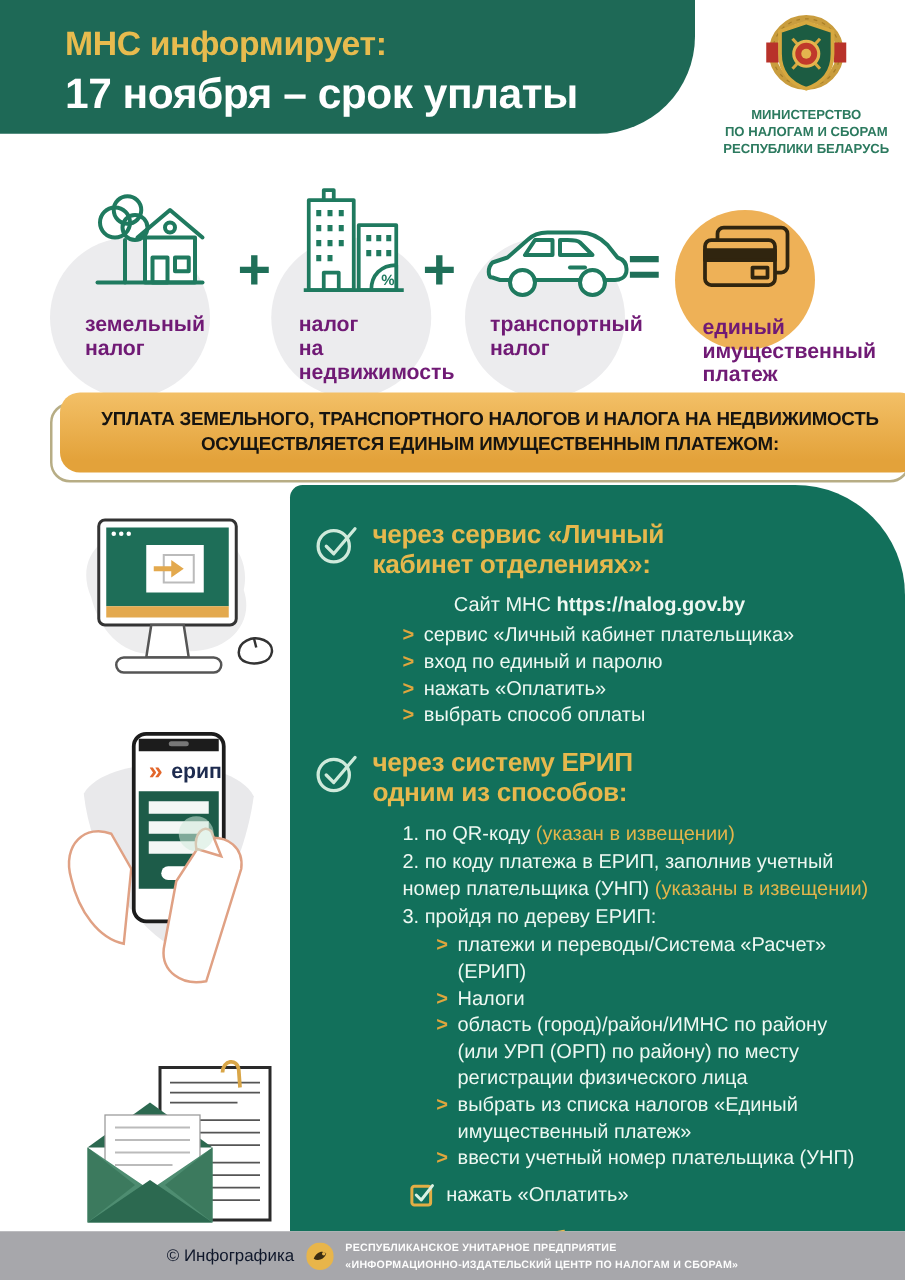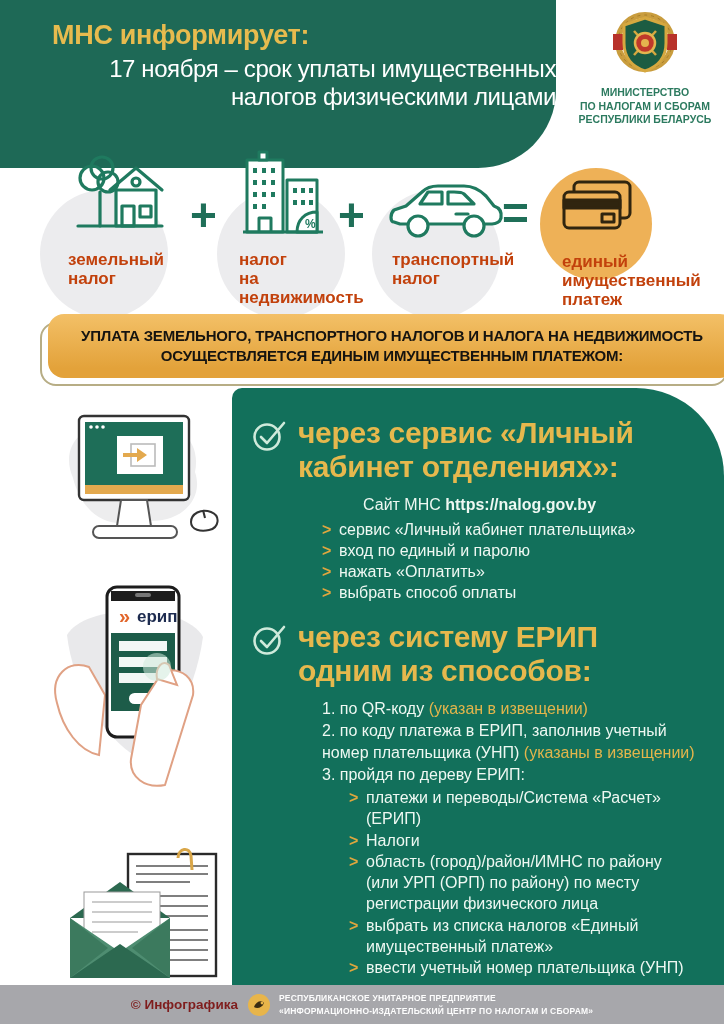--- a/index.html
+++ b/index.html
@@ -1,73 +1,73 @@
 <!DOCTYPE html>
 <html><head>
 <meta charset="utf-8">
 <style>
   * { margin:0; padding:0; box-sizing:border-box; }
   html,body { width:724px; height:1024px; }
   body { font-family:"Liberation Sans", sans-serif; background:#fff; position:relative; overflow:hidden; }
   .page { position:absolute; inset:0; width:724px; height:1024px; background:#fff; }
 
   
-  .header { position:absolute; left:0; top:0; width:556px; height:168px;
+  .header { position:absolute; left:0; top:0; width:556px; height:107px;
             background:#1e6956; border-bottom-right-radius:78px; padding:20px 0 0 52px; }
   .kicker { color:#e7bb4e; font-size:27px; font-weight:bold; letter-spacing:-0.3px; }
-  .title { color:#ffffff; font-size:24px; font-weight:normal; line-height:1.18; letter-spacing:-0.4px; margin-top:4px;text-align:right; }
+  .title { color:#ffffff; font-size:34px; font-weight:bold; line-height:1.18; letter-spacing:-0.4px; margin-top:4px; }
 
   .brand { position:absolute; left:572px; top:8px; width:146px; text-align:center; }
   .brand svg { display:block; margin:0 auto; }
   .ministry { margin-top:4px; color:#2c7a5f; font-size:10.5px; font-weight:bold; line-height:1.3; }
 
   
   .equation { position:absolute; left:0; top:148px; width:724px; height:160px; }
   .eq-item { position:absolute; }
   .eq-circle { position:absolute; border-radius:50%; background:#ececee; }
   .eq-gold { background:#eeb157; }
-  .eq-label { position:absolute; font-size:17px; font-weight:bold; color:#c2410c; line-height:1.12; }
+  .eq-label { position:absolute; font-size:17px; font-weight:bold; color:#701a75; line-height:1.12; }
   .op { position:absolute; color:#1f6f58; font-weight:bold; font-size:46px; }
 
   
   .banner-wrap { position:absolute; left:48px; top:314px; width:688px; height:64px; }
   .banner-outline { position:absolute; inset:0; transform:translate(-8px,8px);
                     border:2px solid #b7ad85; border-radius:16px; background:transparent; }
   .banner-fill { position:absolute; inset:0; border-radius:16px;
                  background:linear-gradient(180deg,#f3c067 0%, #e3a23a 85%);
                  display:flex; flex-direction:column; justify-content:center; text-align:center; }
   .banner-fill div { color:#161410; font-size:15px; font-weight:bold; line-height:1.35; letter-spacing:-0.2px; }
 
   
   .panel { position:absolute; left:232px; top:388px; width:492px; height:597px;
            background:#12705b; border-radius:10px 88px 0 0; padding:28px 18px 0 20px; color:#eef8f2; }
   .sec-head { display:flex; align-items:flex-start; margin-bottom:10px; }
   .sec-head svg { flex:0 0 auto; margin:3px 10px 0 0; }
-  .sec-title { color:#e6b84d; font-size:30px; font-weight:bold; line-height:1.14; letter-spacing:-0.3px; }
+  .sec-title { color:#e6b84d; font-size:21px; font-weight:bold; line-height:1.14; letter-spacing:-0.3px; }
   .sec-body { margin-left:70px; font-size:16px; line-height:1.33; }
   .site-line { margin-bottom:3px;margin-left:41px; }
   .site-url { font-weight:bold; }
   .b-row { display:flex; }
   .b-mark { color:#dfa63e; font-weight:bold; width:17px; flex:0 0 auto; }
   .num-item { margin-bottom:1px; }
   .gold { color:#e3b54b; }
   .tree { margin-left:27px; margin-top:2px; }
   .chk-row { display:flex; align-items:center; margin:8px 0 0 6px; }
   .chk-row svg { margin-right:9px; flex:0 0 auto; }
   .s2 { margin-top:16px; }
   .s3 { margin-top:14px; }
 
   
   .ill { position:absolute; }
 
   
   .footer { position:absolute; left:0; top:985px; width:724px; height:39px; background:#a7a7ab;
             display:flex; align-items:center; justify-content:center; }
   .foot-inner { display:flex; align-items:center; }
-  .copyright { color:#7f1d1d; font-size:13.5px; font-weight:bold; margin-right:10px; }
+  .copyright { color:#0f172a; font-size:13.5px; font-weight:normal; margin-right:10px; }
   .foot-logo { margin-right:9px; }
   .org { color:#fdfdfd; font-size:8.5px; font-weight:bold; line-height:1.45; letter-spacing:0.2px; }
 </style>
 </head>
 <body>
 
 <div class="page">
 
   <div class="header">
     <div class="kicker">МНС информирует:</div>

